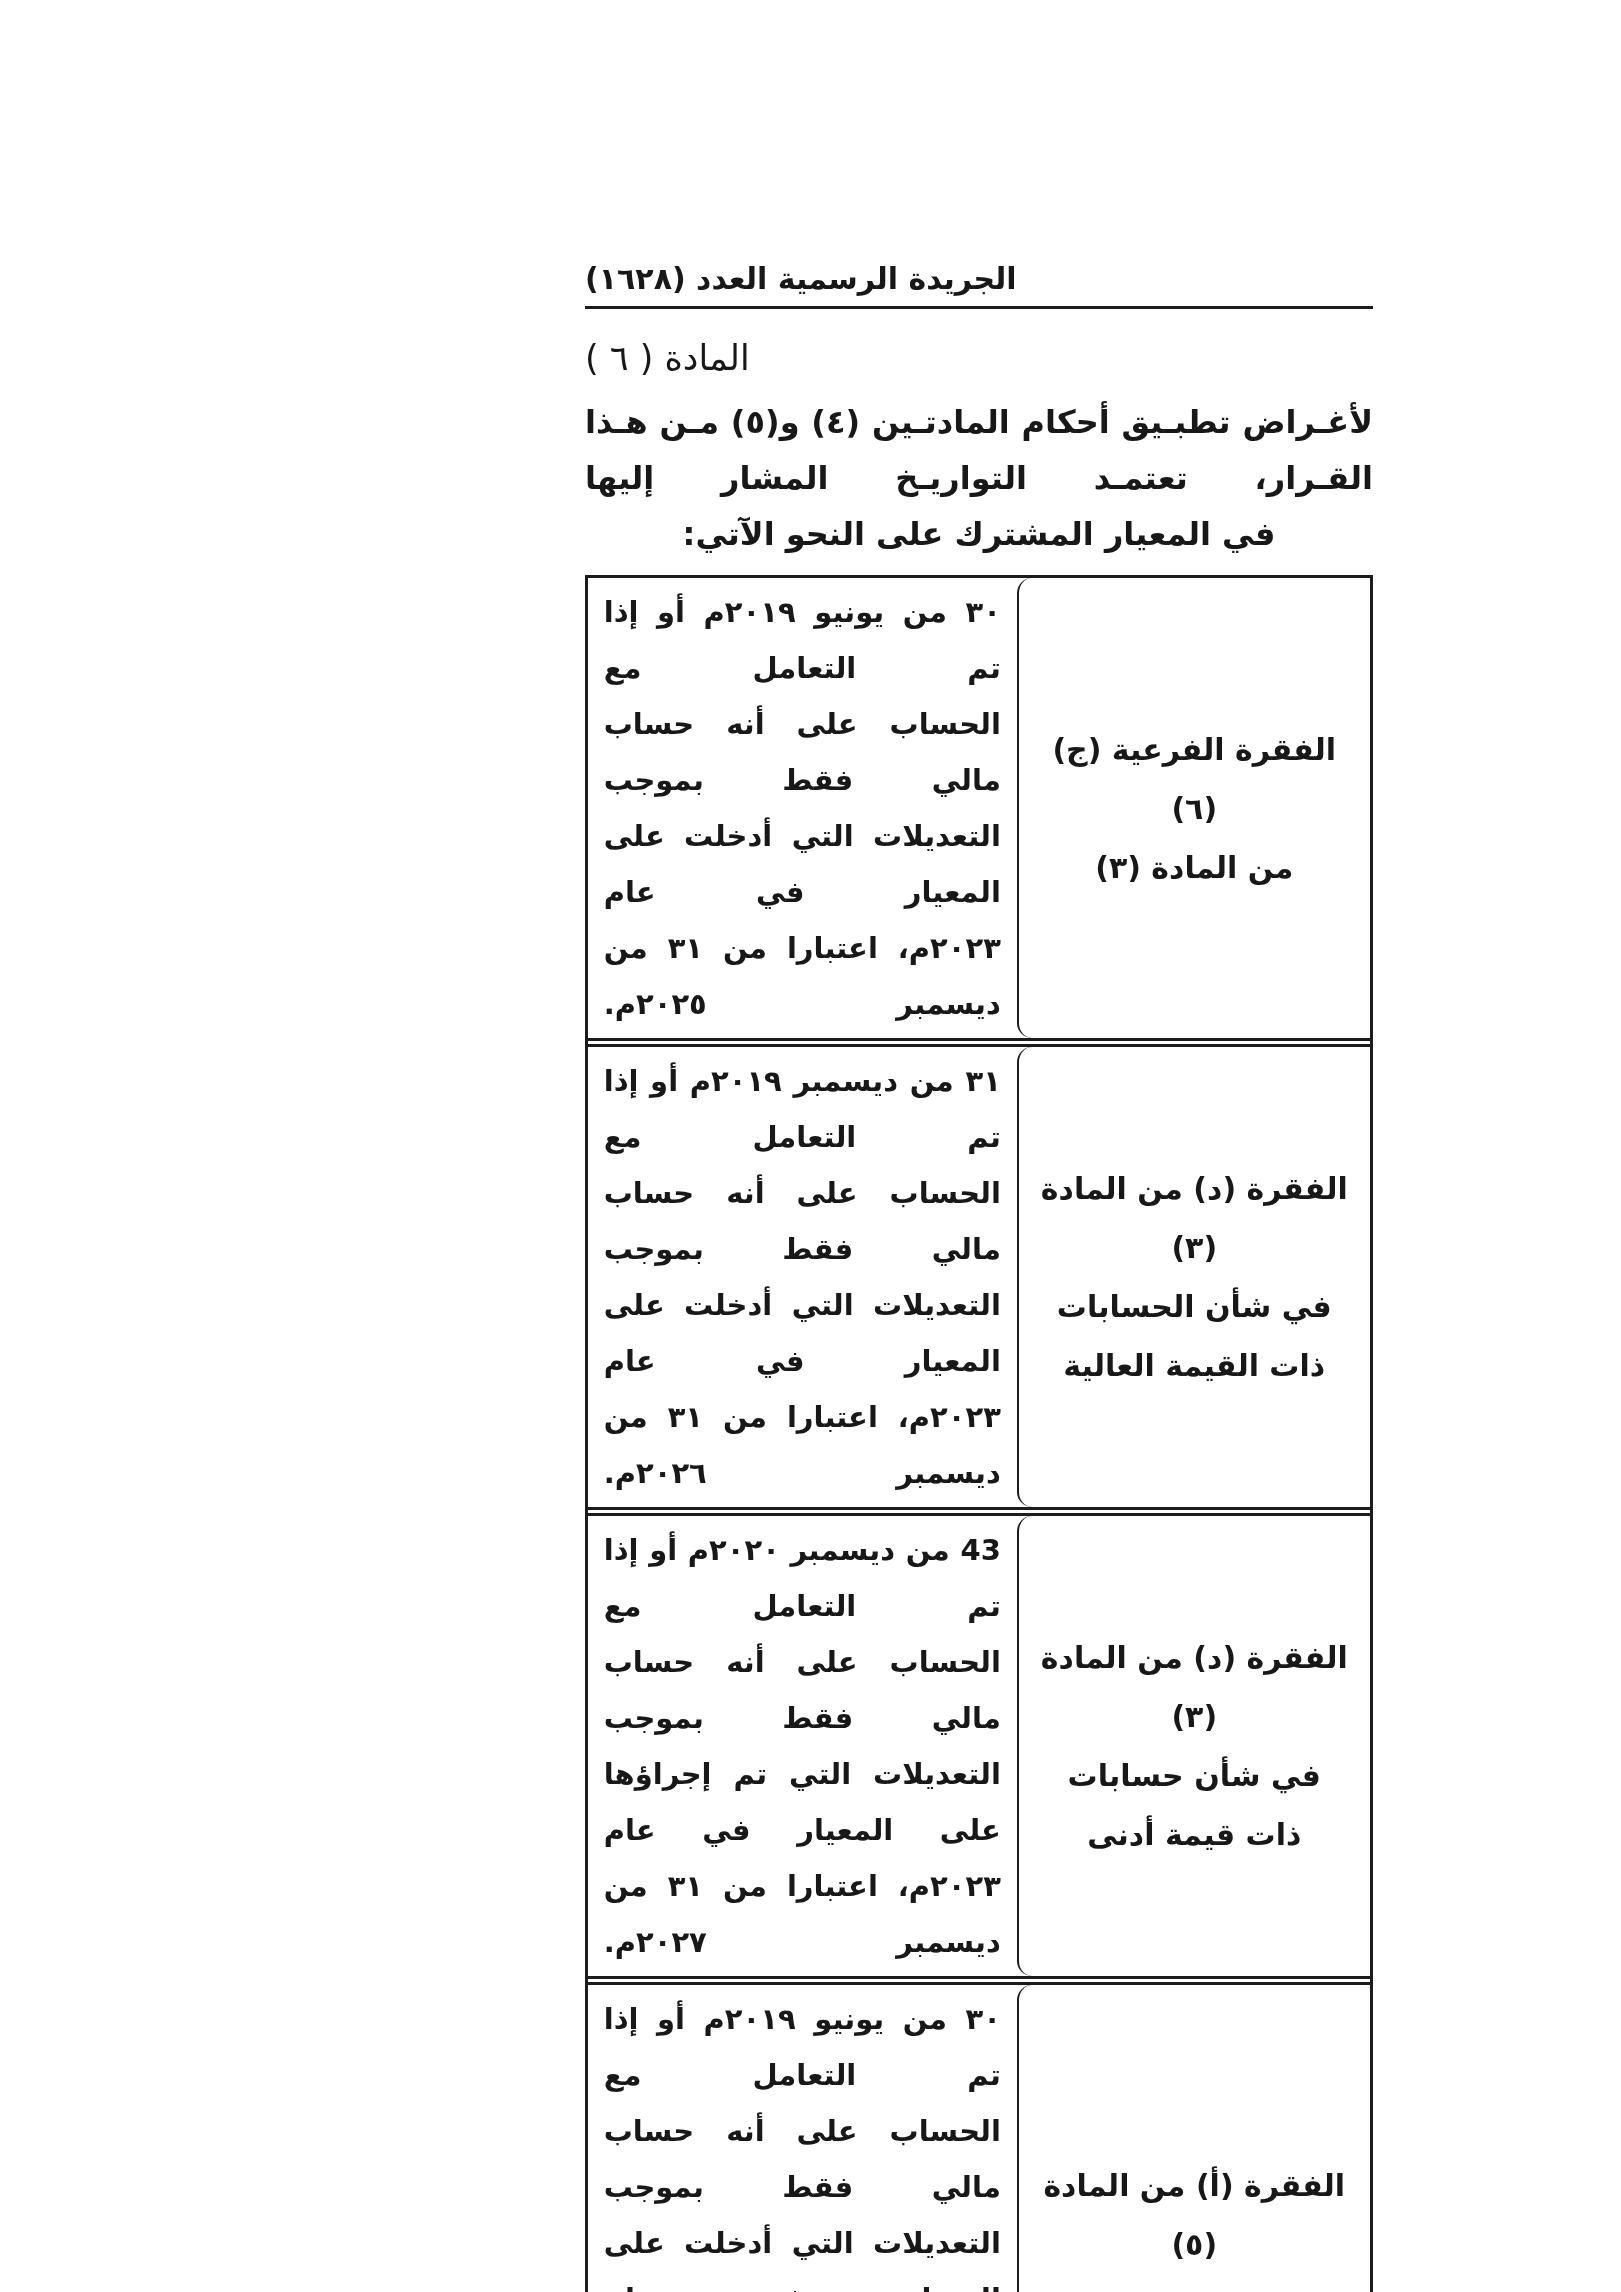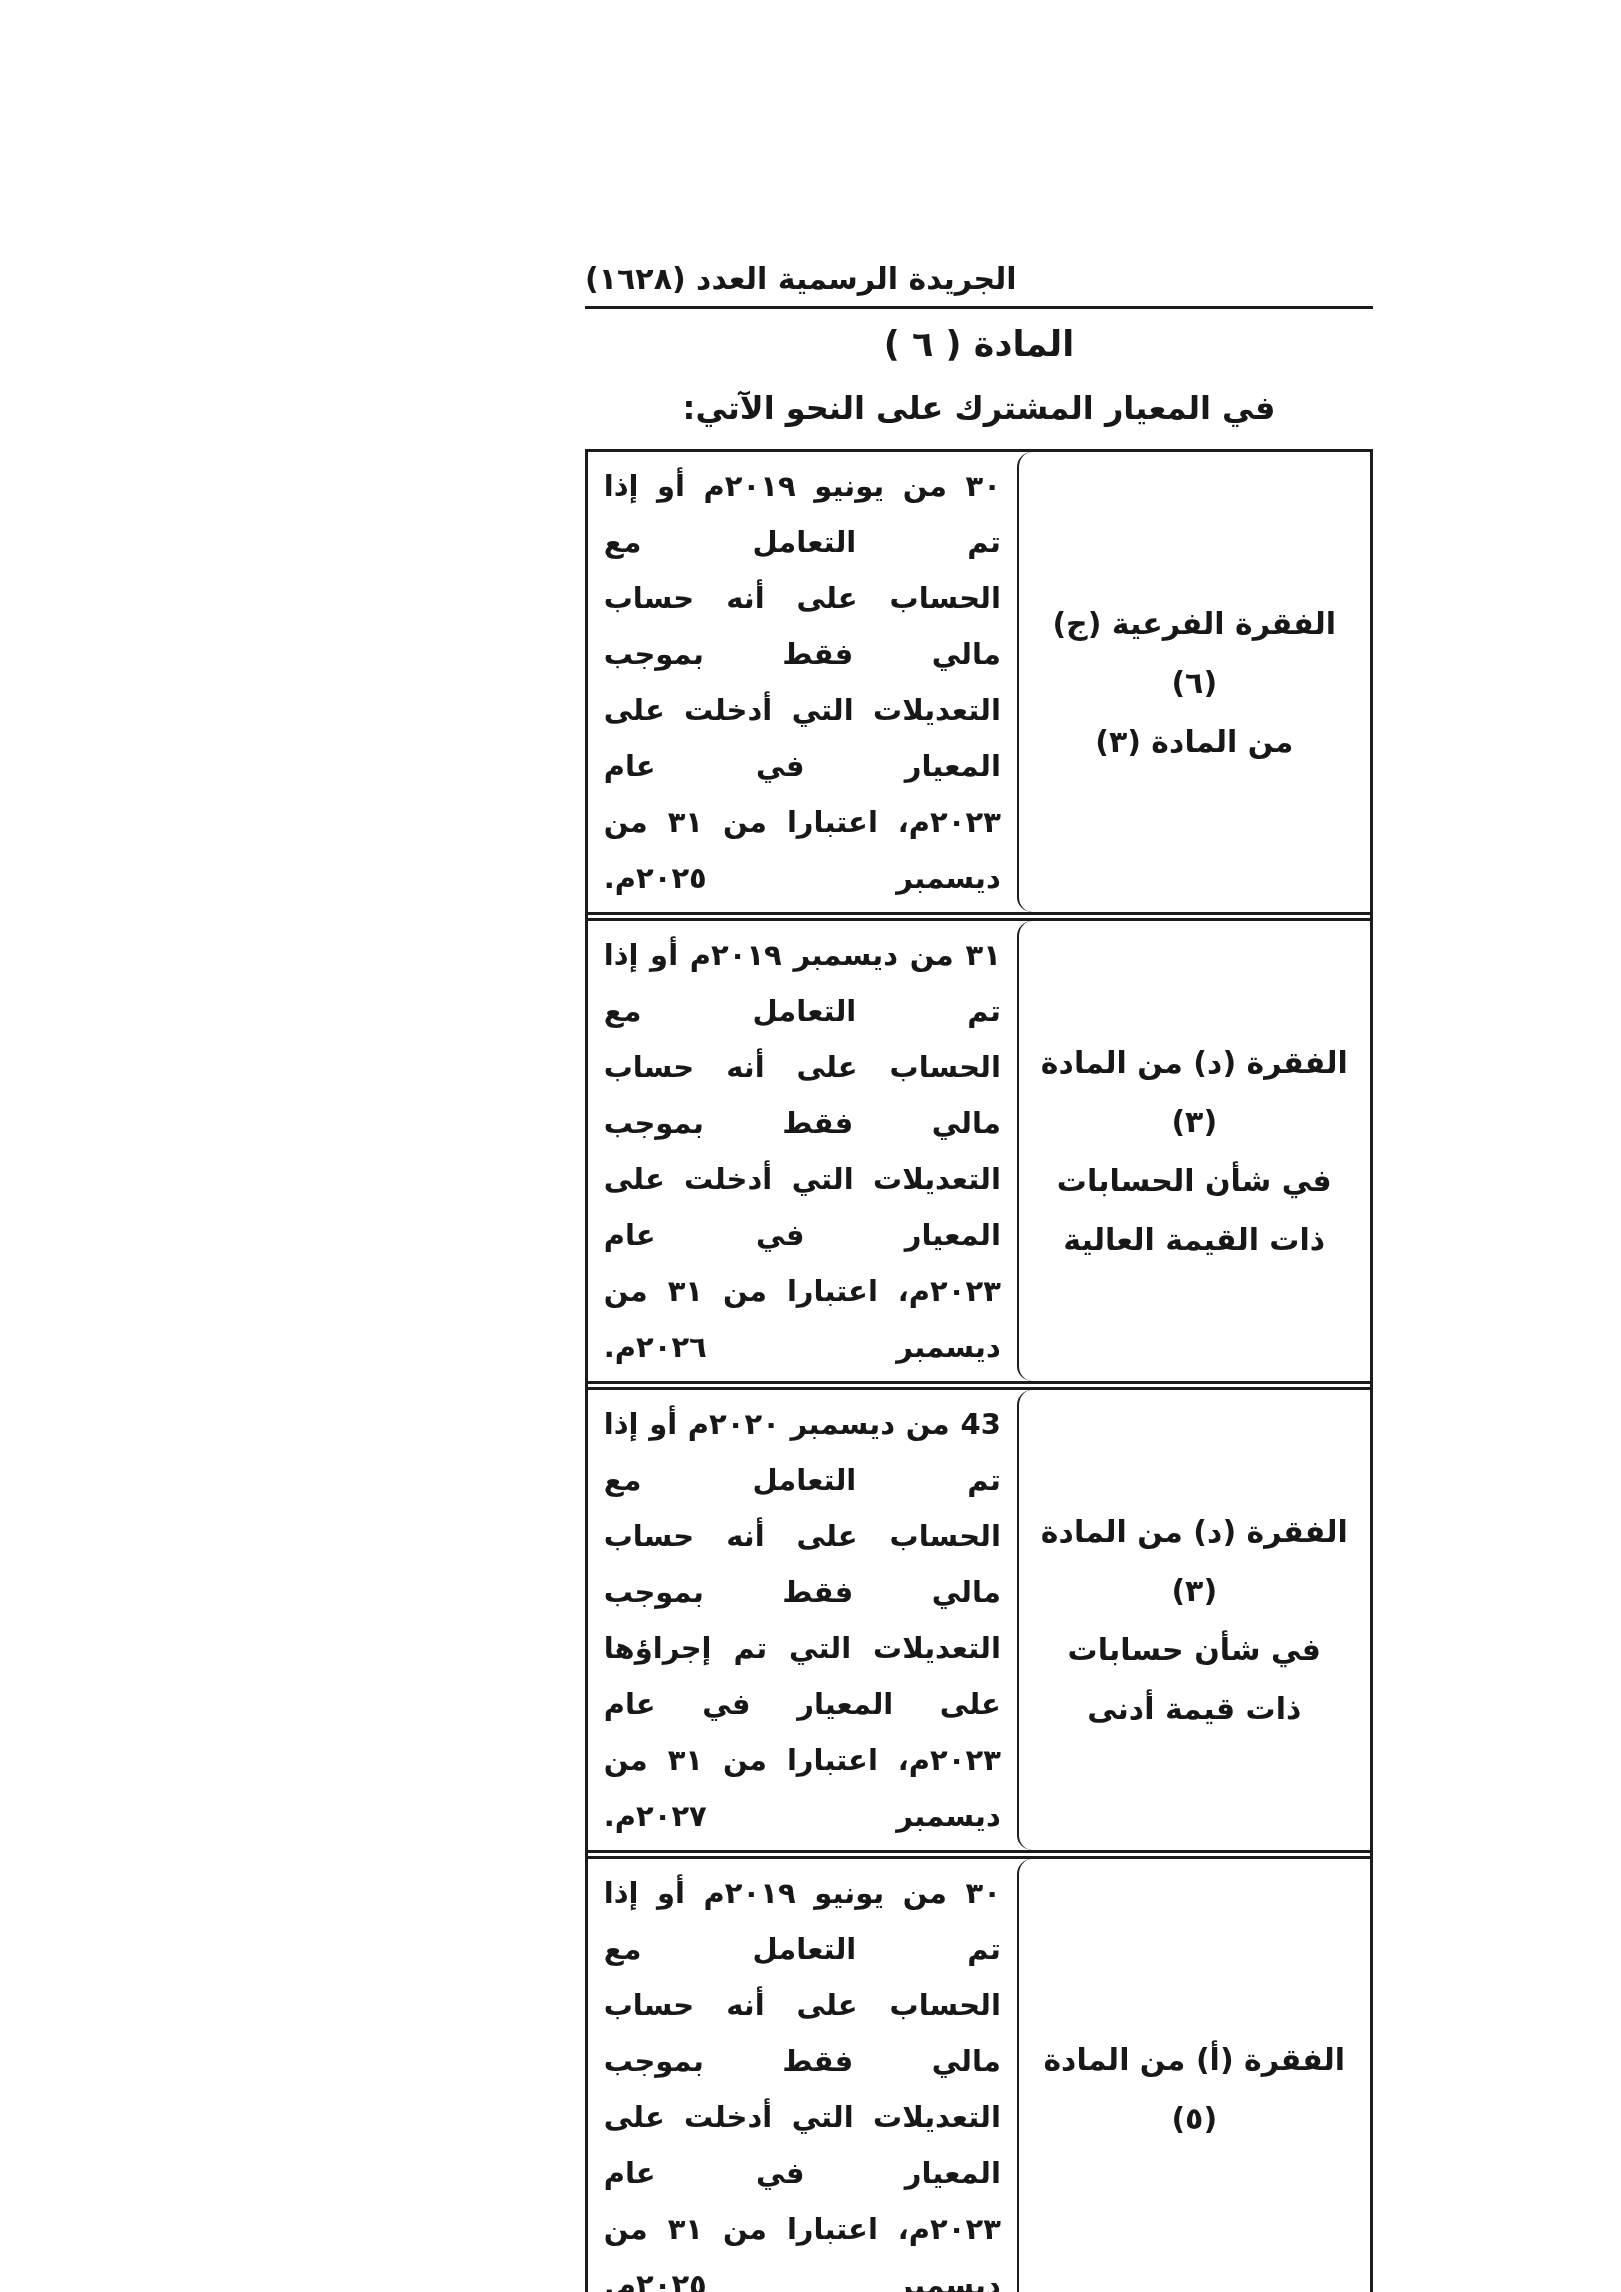--- a/index.html
+++ b/index.html
@@ -29,25 +29,25 @@
     letter-spacing: 0;
   }
   .masthead-rule {
     margin-top: 5.9px;
     border-top: 3.9px solid #1c1c1c;
     height: 0;
   }
 
   
   .article-title {
-    margin: 12px 0 0 0;
-    text-align: center;
+    margin: 26px 0 0 0;
+    text-align: left;
     font-size: 35px;
     line-height: 47px;
-    font-weight: bold;
+    font-weight: normal;
   }
 
   
   .intro {
     margin: 11.8px 0 0 0;
     font-size: 32px;
     line-height: 56px;
   }
   .intro-line-1 {
     display: block;
@@ -102,20 +102,21 @@
 <div class="page">
 
   <header>
     <div class="masthead">الجريدة الرسمية العدد (١٦٢٨)</div>
     <div class="masthead-rule"></div>
   </header>
 
   <h1 class="article-title">المادة ( ٦ )</h1>
 
   <p class="intro">
+    <span class="intro-line-1">لأغـراض تطبـيق أحكام المادتـين (٤) و(٥) مـن هـذا القـرار، تعتمـد التواريـخ المشار إليها</span>
     <span class="intro-line-2">في المعيار المشترك على النحو الآتي:</span>
   </p>
 
   <div class="schedule-table">
 
     <div class="t-row">
       <div class="cell cell-ref">
         <div>الفقرة الفرعية (ج) (٦)</div>
         <div>من المادة (٣)</div>
       </div>

